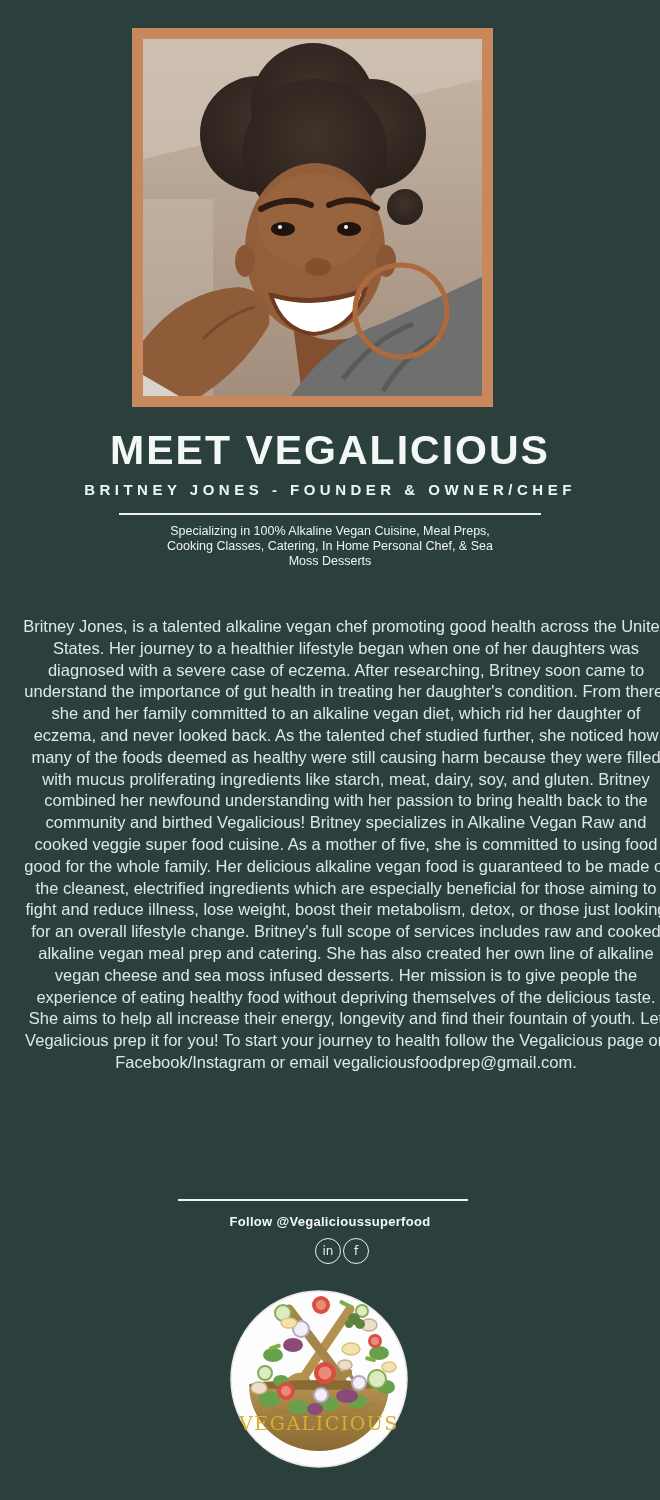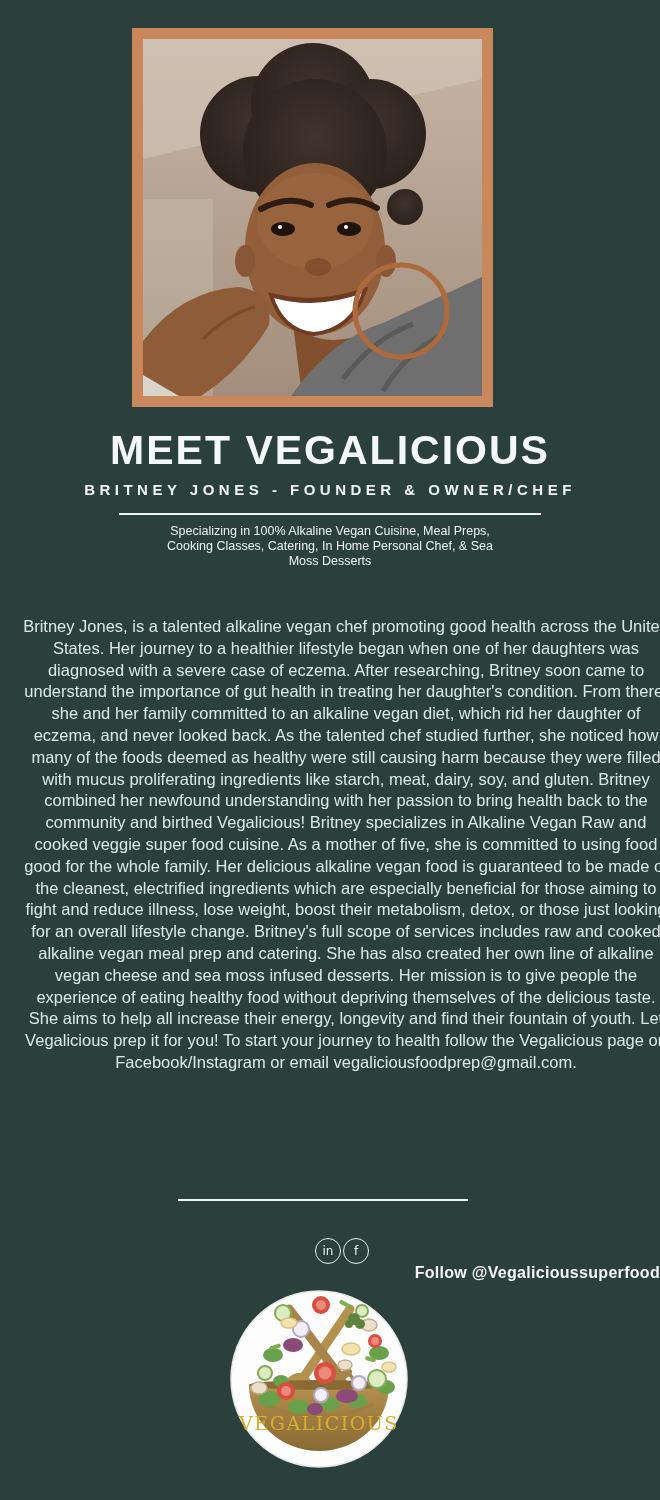--- a/index.html
+++ b/index.html
@@ -39,22 +39,22 @@
 
   
   .bio{
     position:absolute;top:600px;left:5px;width:650px;margin:16px;
     text-align:center;color:#dde8e4;font-size:16.5px;line-height:21.8px;
   }
 
   
   .divider-bottom{top:1199px;left:178px;width:290px;}
   .follow{
-    position:absolute;top:1264px;left:0;width:660px;
-    text-align:right;color:#f3f7f5;font-size:16px;font-weight:bold;
+    position:absolute;top:1214px;left:0;width:660px;
+    text-align:center;color:#f3f7f5;font-size:13px;font-weight:bold;
     letter-spacing:0.3px;
   }
   .social{
     position:absolute;top:1238px;left:0;width:660px;
     display:flex;justify-content:center;align-items:center;gap:2px;padding-left:12px;
   }
   .icon-circle{
     width:24px;height:24px;border:1.5px solid #e9f0ed;border-radius:50%;
     color:#e9f0ed;font-size:12px;line-height:24px;text-align:center;
     font-family:"DejaVu Sans",sans-serif;cursor:pointer;

